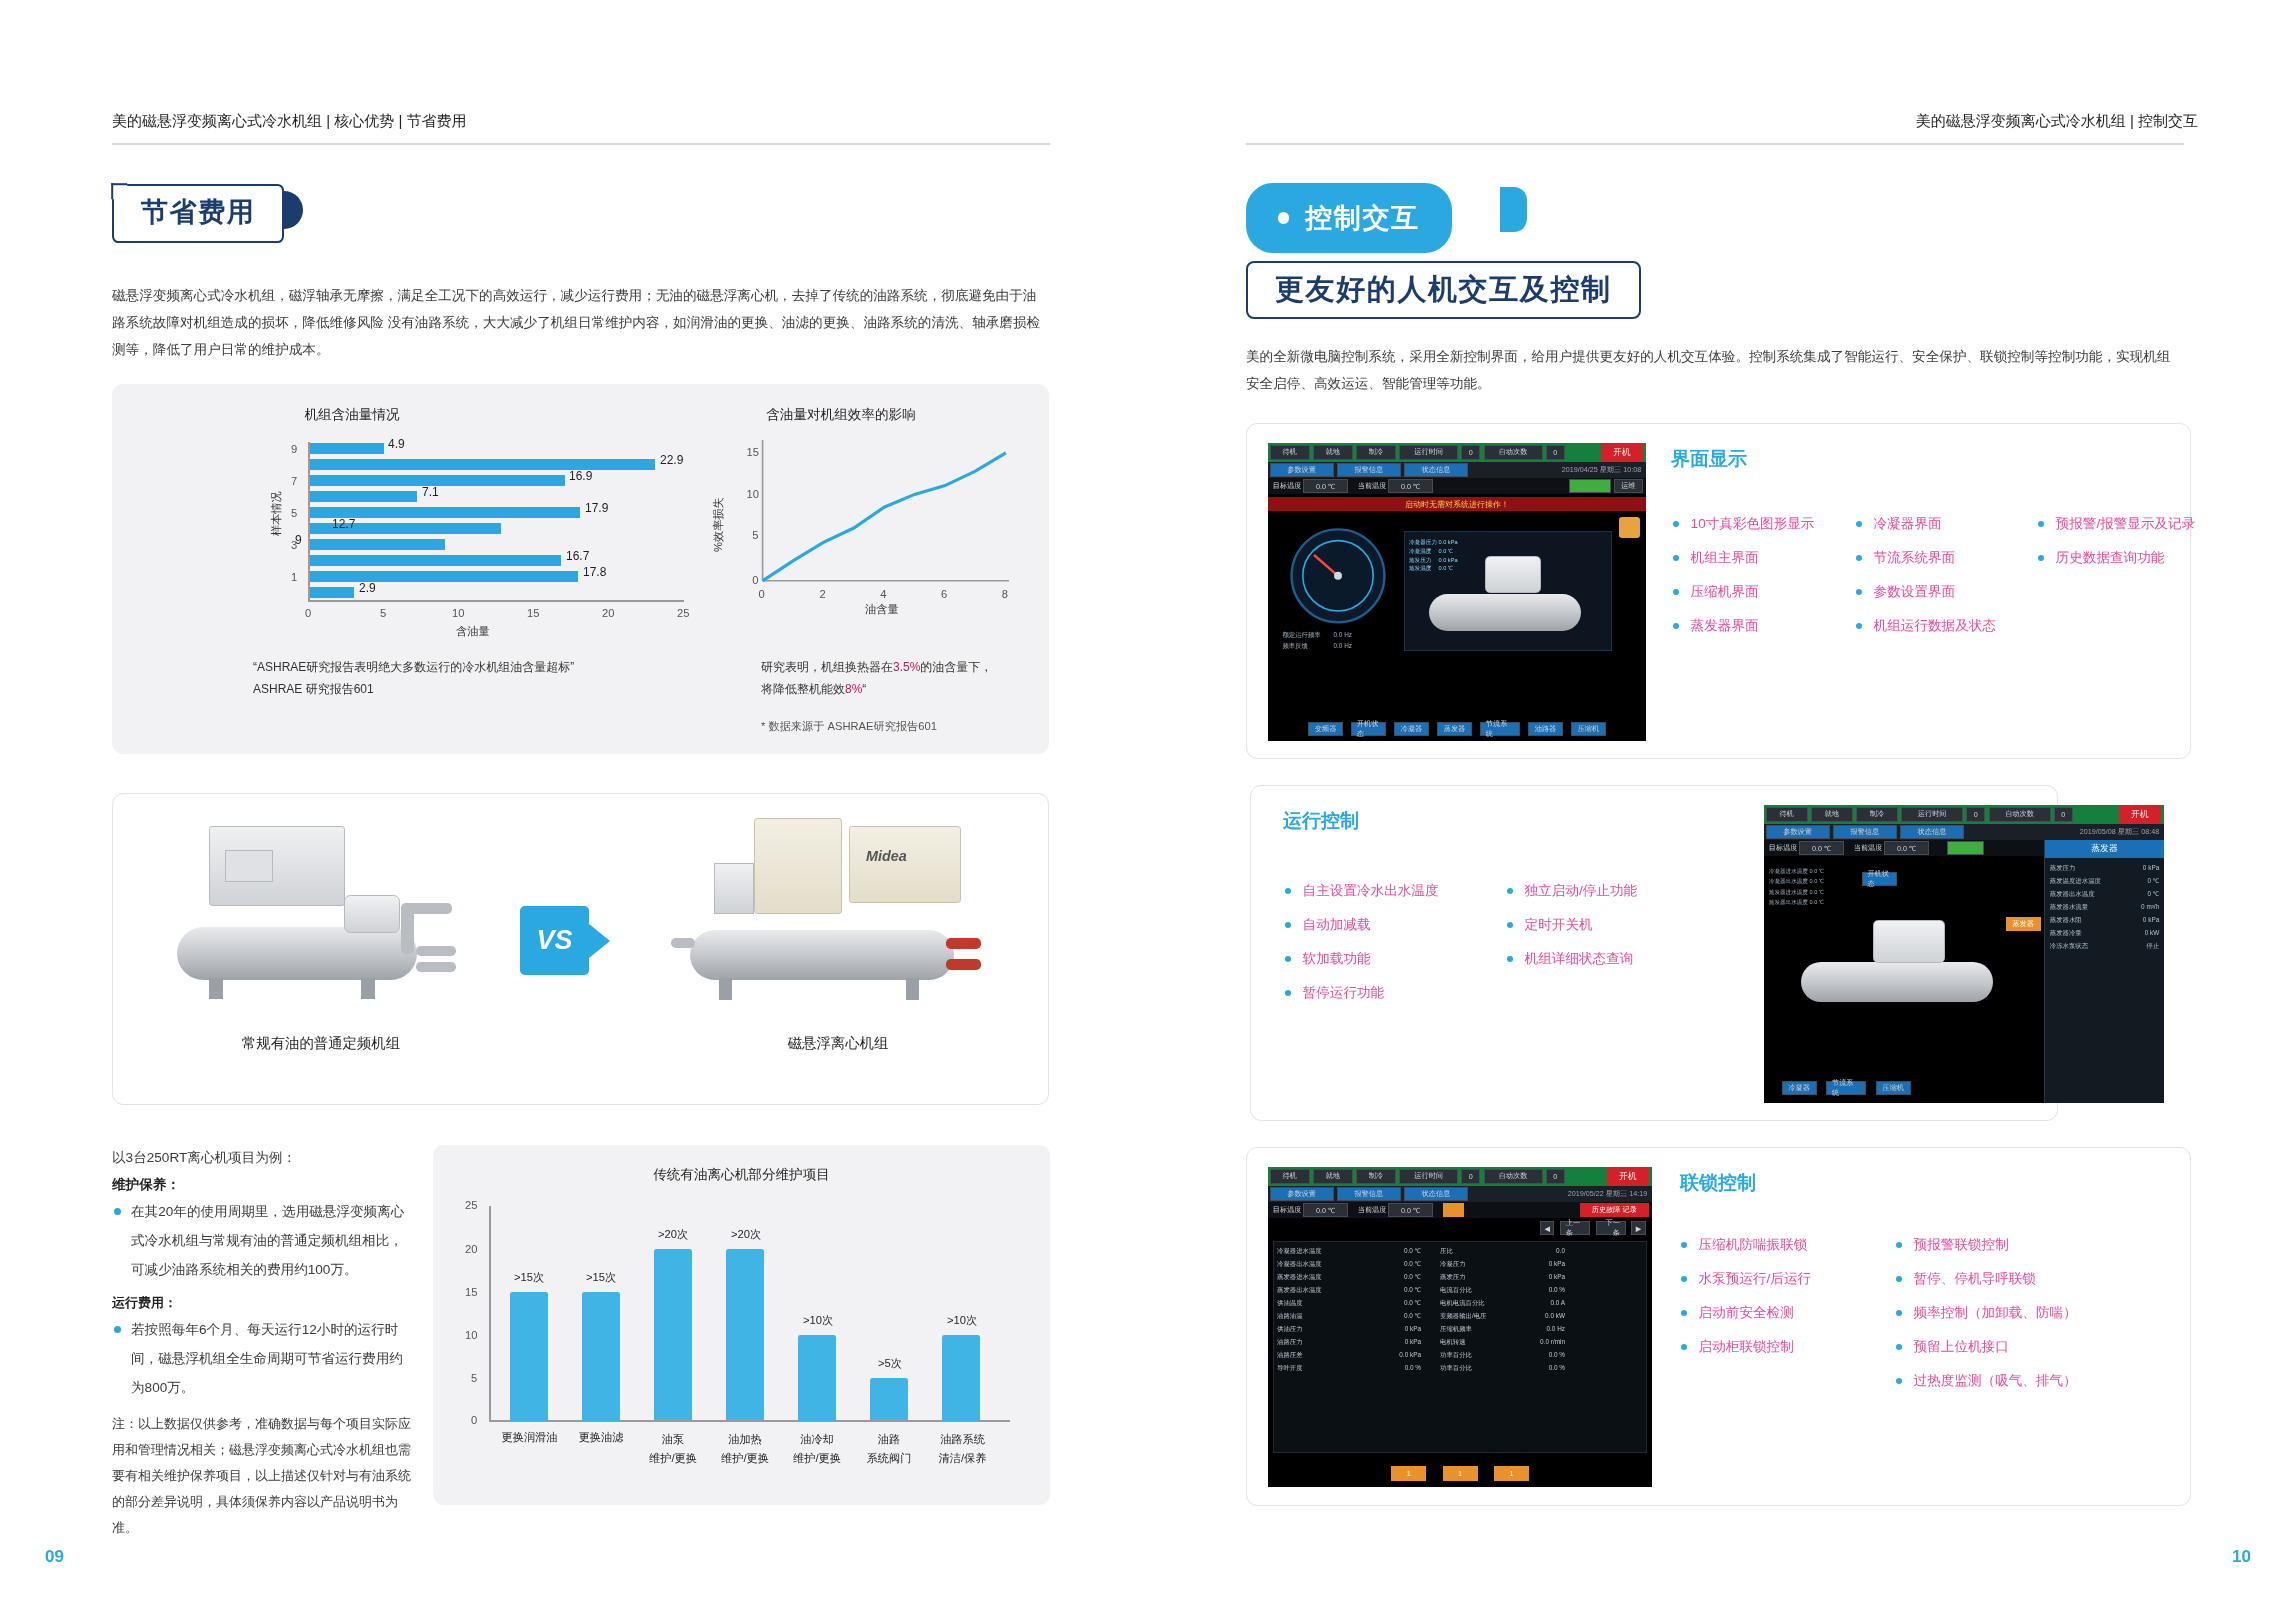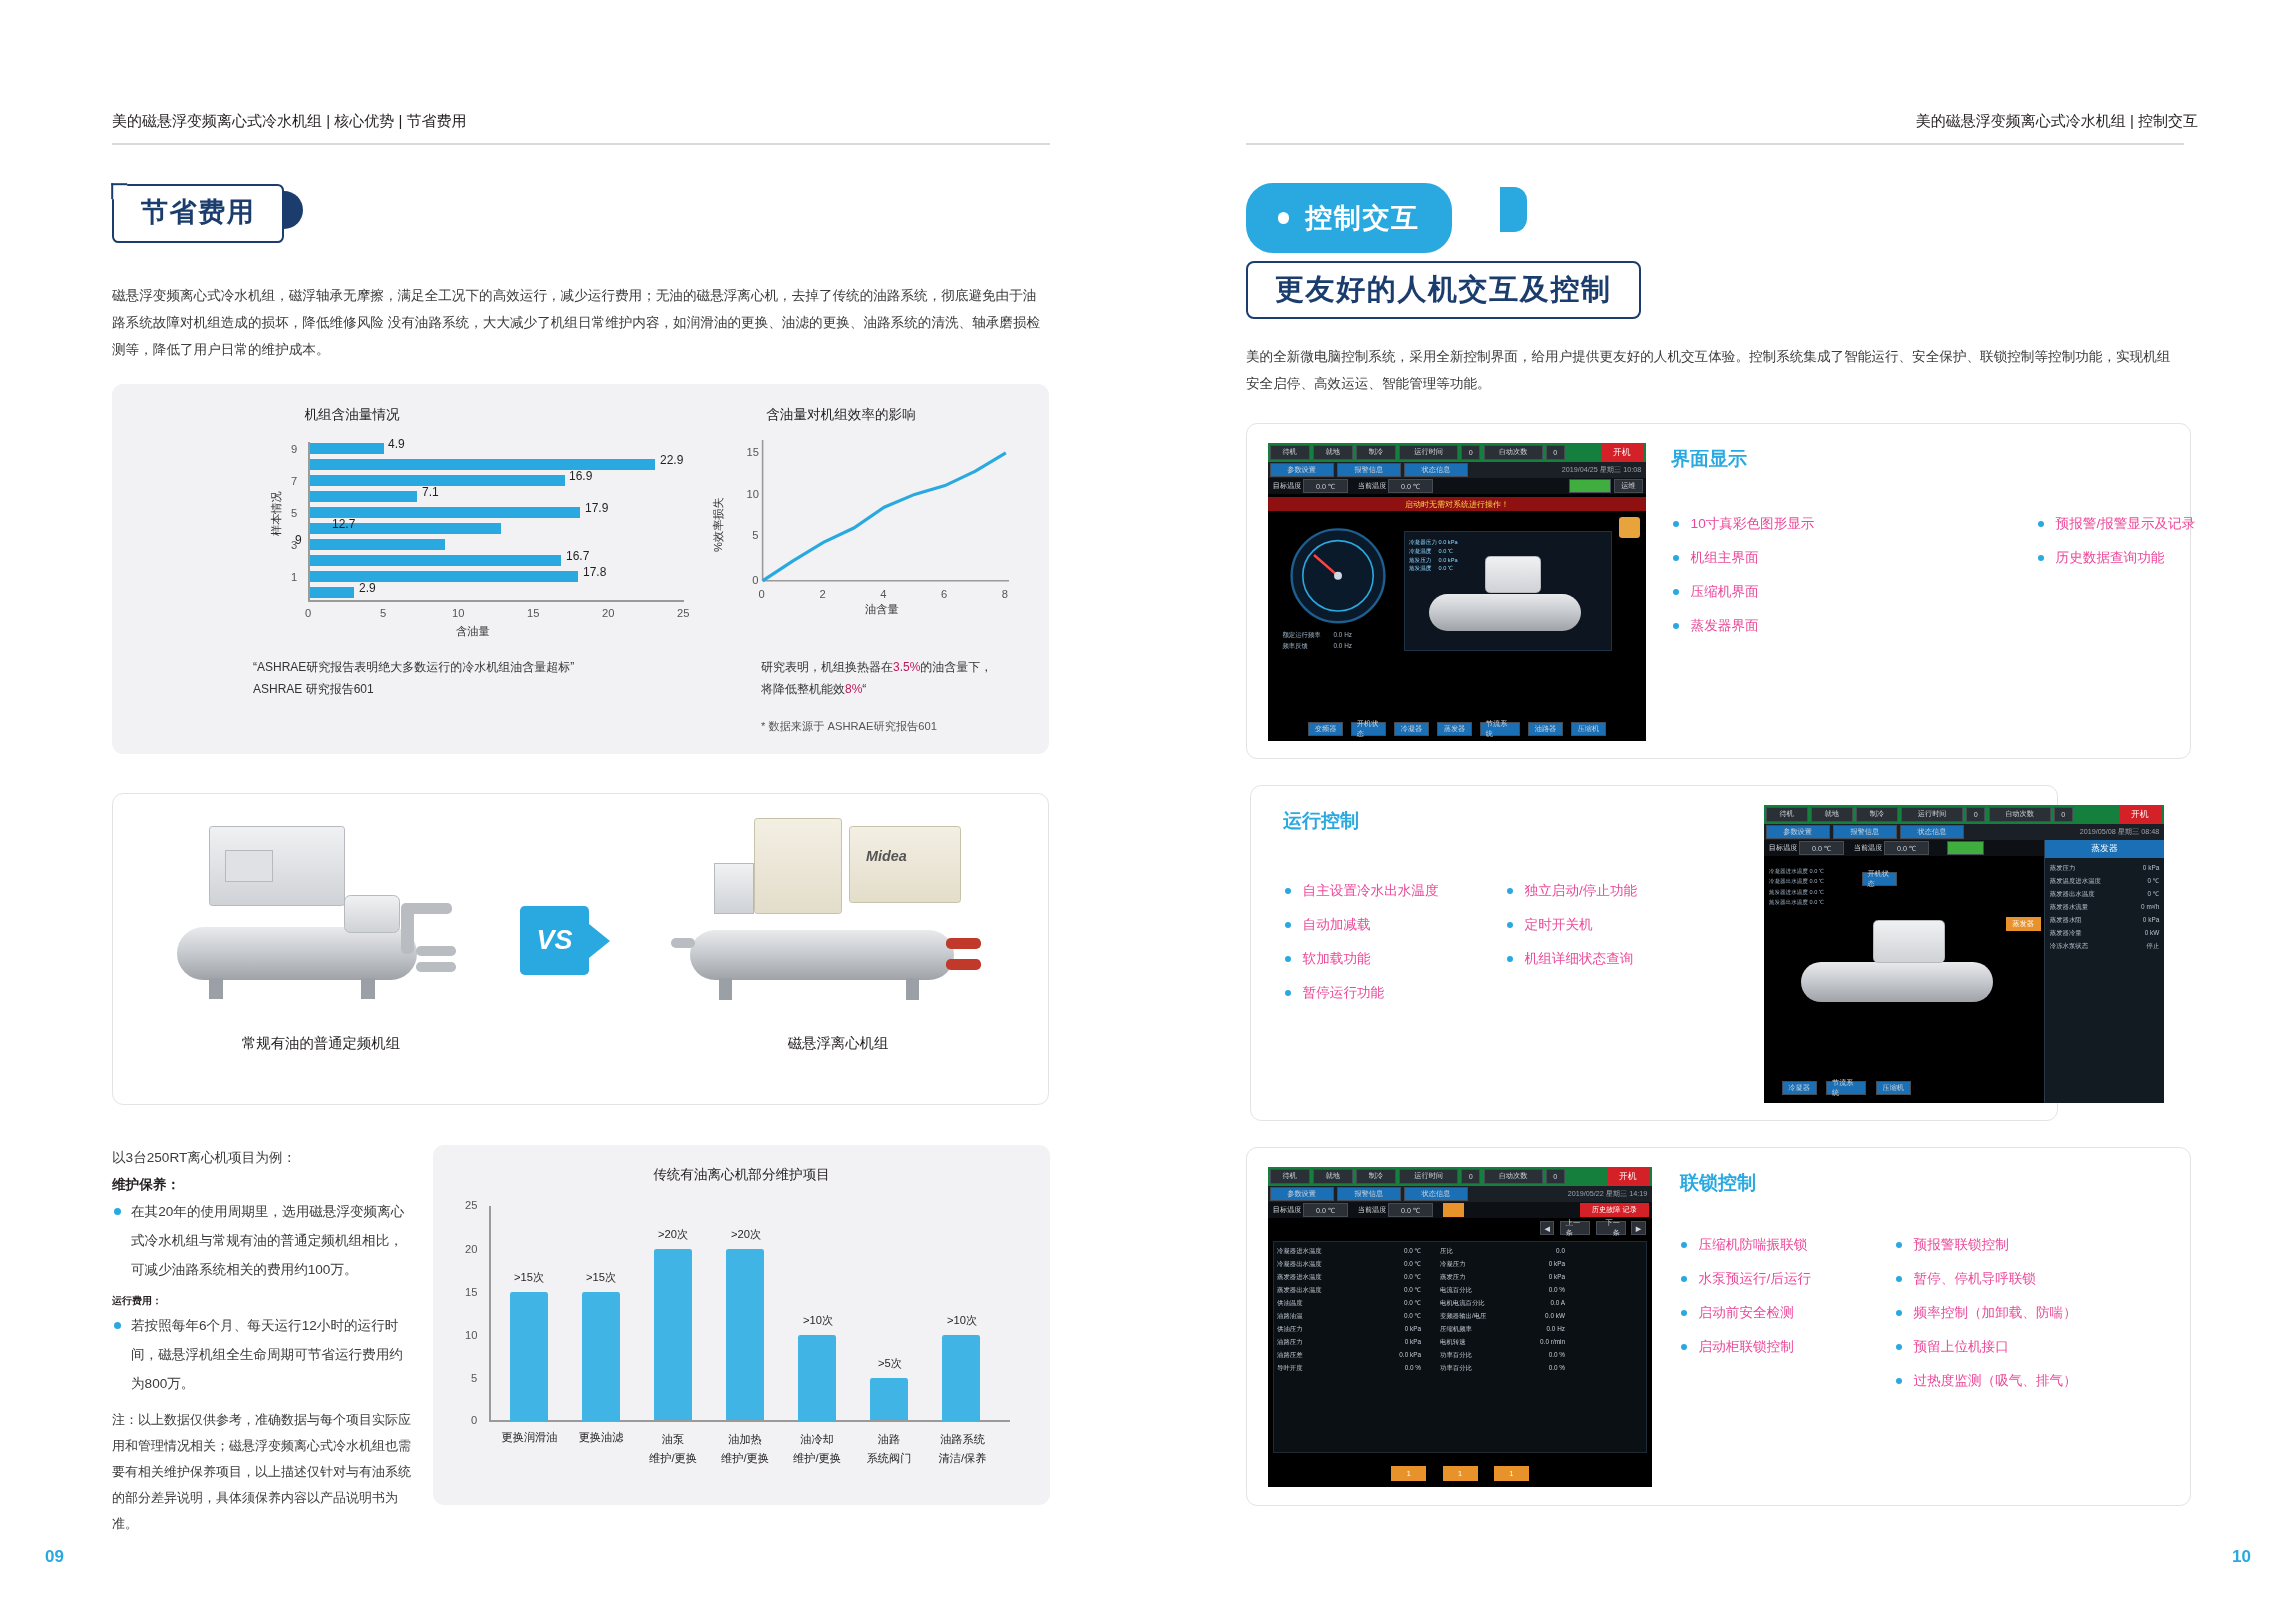--- a/index.html
+++ b/index.html
@@ -287,21 +287,21 @@
     </div>
     <div class="cap" style="left:553px; top:240px; width:344px;">磁悬浮离心机组</div>
   </div>
 
   <div style="position:absolute; left:112px; top:1145px; width:304px;">
     <div style="font-size:13.6px; color:#3b3b3b; line-height:26px;">以3台250RT离心机项目为例：</div>
     <div style="font-size:13.6px; font-weight:bold; margin-top:4.8px;">维护保养：</div>
     <ul class="dot-list" style="position:static; margin-top:3.2px;">
       <li>在其20年的使用周期里，选用磁悬浮变频离心式冷水机组与常规有油的普通定频机组相比，可减少油路系统相关的费用约100万。</li>
     </ul>
-    <div style="font-size:10px; font-weight:bold; margin-top:1.6px;">运行费用：</div>
+    <div style="font-size:13px; font-weight:bold; margin-top:1.6px;">运行费用：</div>
     <ul class="dot-list" style="position:static; margin-top:3.2px;">
       <li>若按照每年6个月、每天运行12小时的运行时间，磁悬浮机组全生命周期可节省运行费用约为800万。</li>
     </ul>
     <div style="font-size:13px; line-height:26px; color:#3b3b3b; margin-top:4.8px;">注：以上数据仅供参考，准确数据与每个项目实际应用和管理情况相关；磁悬浮变频离心式冷水机组也需要有相关维护保养项目，以上描述仅针对与有油系统的部分差异说明，具体须保养内容以产品说明书为准。</div>
   </div>
 
   <div class="panel" style="left:433px; top:1145px; width:617px; height:360px;">
     <div class="chart-title" style="position:absolute; left:0; top:21px; width:617px;">传统有油离心机部分维护项目</div>
 
     <div style="position:absolute; left:0; top:48px; width:617px; height:296px;">
@@ -430,20 +430,26 @@
       </div>
     </div>
 
     <div class="side-title" style="left:424px; top:22.4px;">界面显示</div>
 
     <div class="bullet-list" style="left:426px; top:83px; width:160px;">
       <div>10寸真彩色图形显示</div>
       <div>机组主界面</div>
       <div>压缩机界面</div>
       <div>蒸发器界面</div>
+    </div>
+    <div class="bullet-list" style="left:609px; top:83px; width:160px;">
+      <div>冷凝器界面</div>
+      <div>节流系统界面</div>
+      <div>参数设置界面</div>
+      <div>机组运行数据及状态</div>
     </div>
     <div class="bullet-list" style="left:791px; top:83px; width:176px;">
       <div>预报警/报警显示及记录</div>
       <div>历史数据查询功能</div>
     </div>
   </div>
 
   <div class="panel-white" style="left:102px; top:785px; width:808px; height:336px;">
 
     <div class="side-title" style="left:32px; top:22.4px;">运行控制</div>

